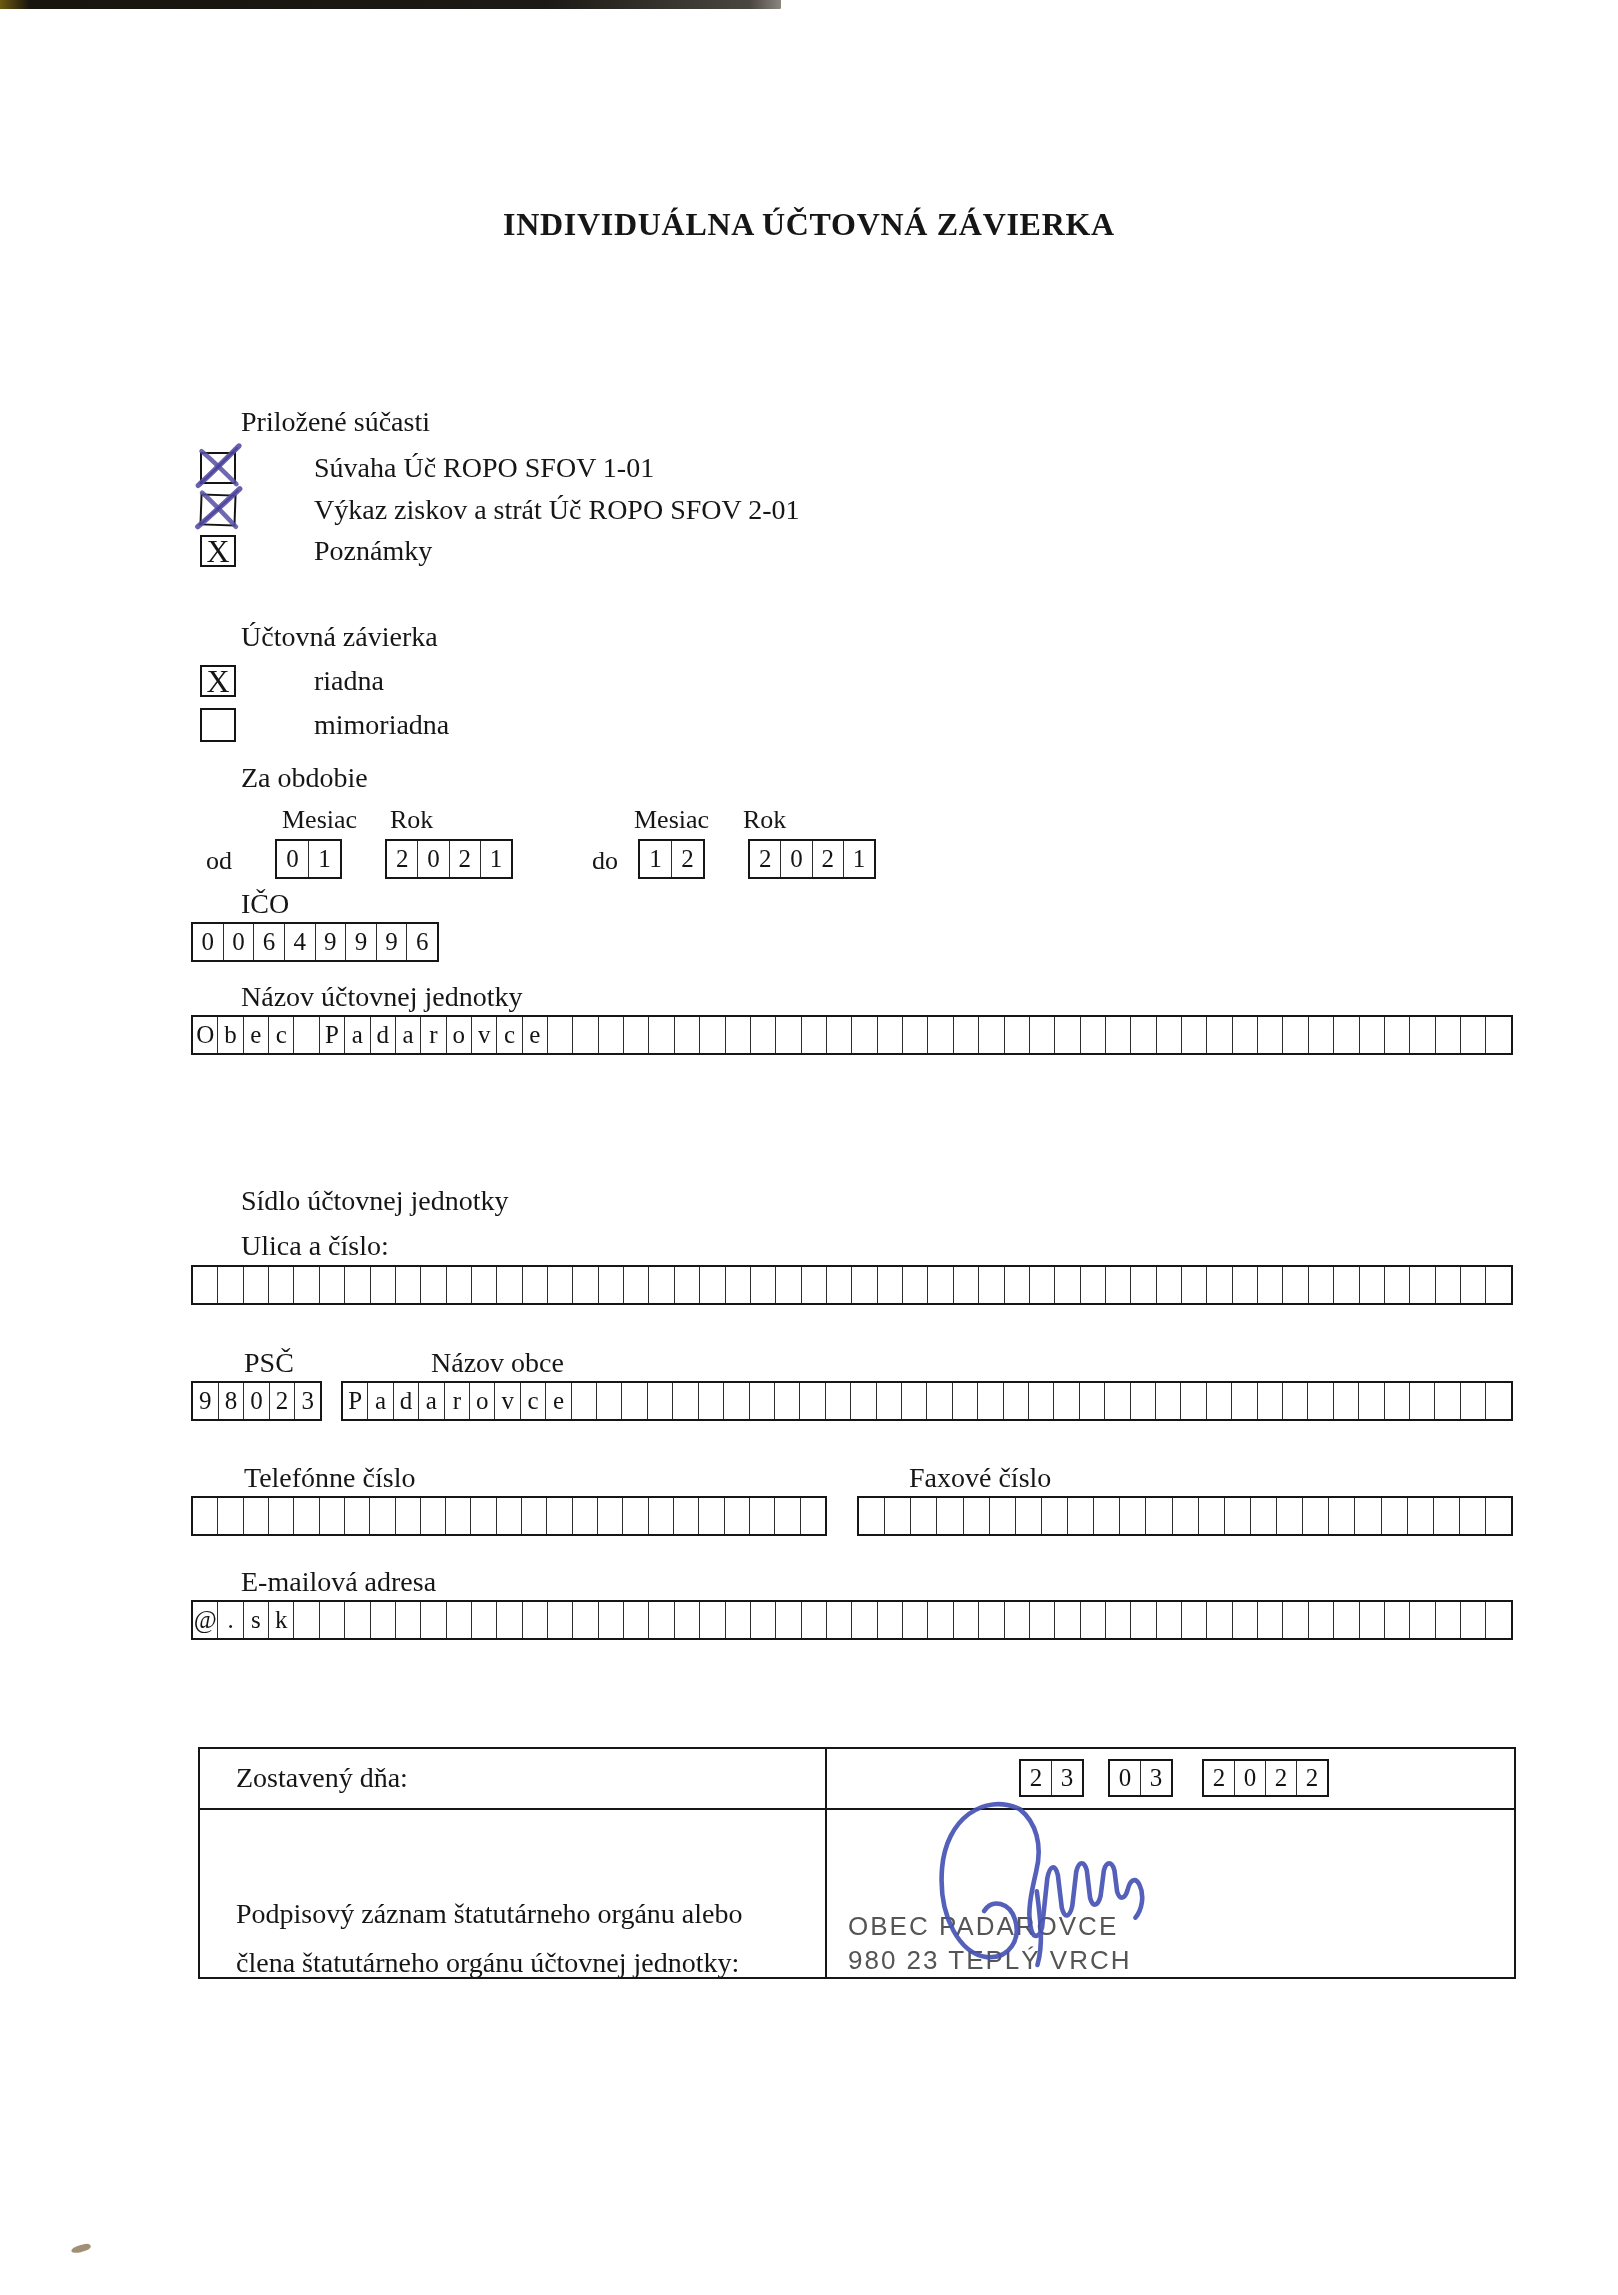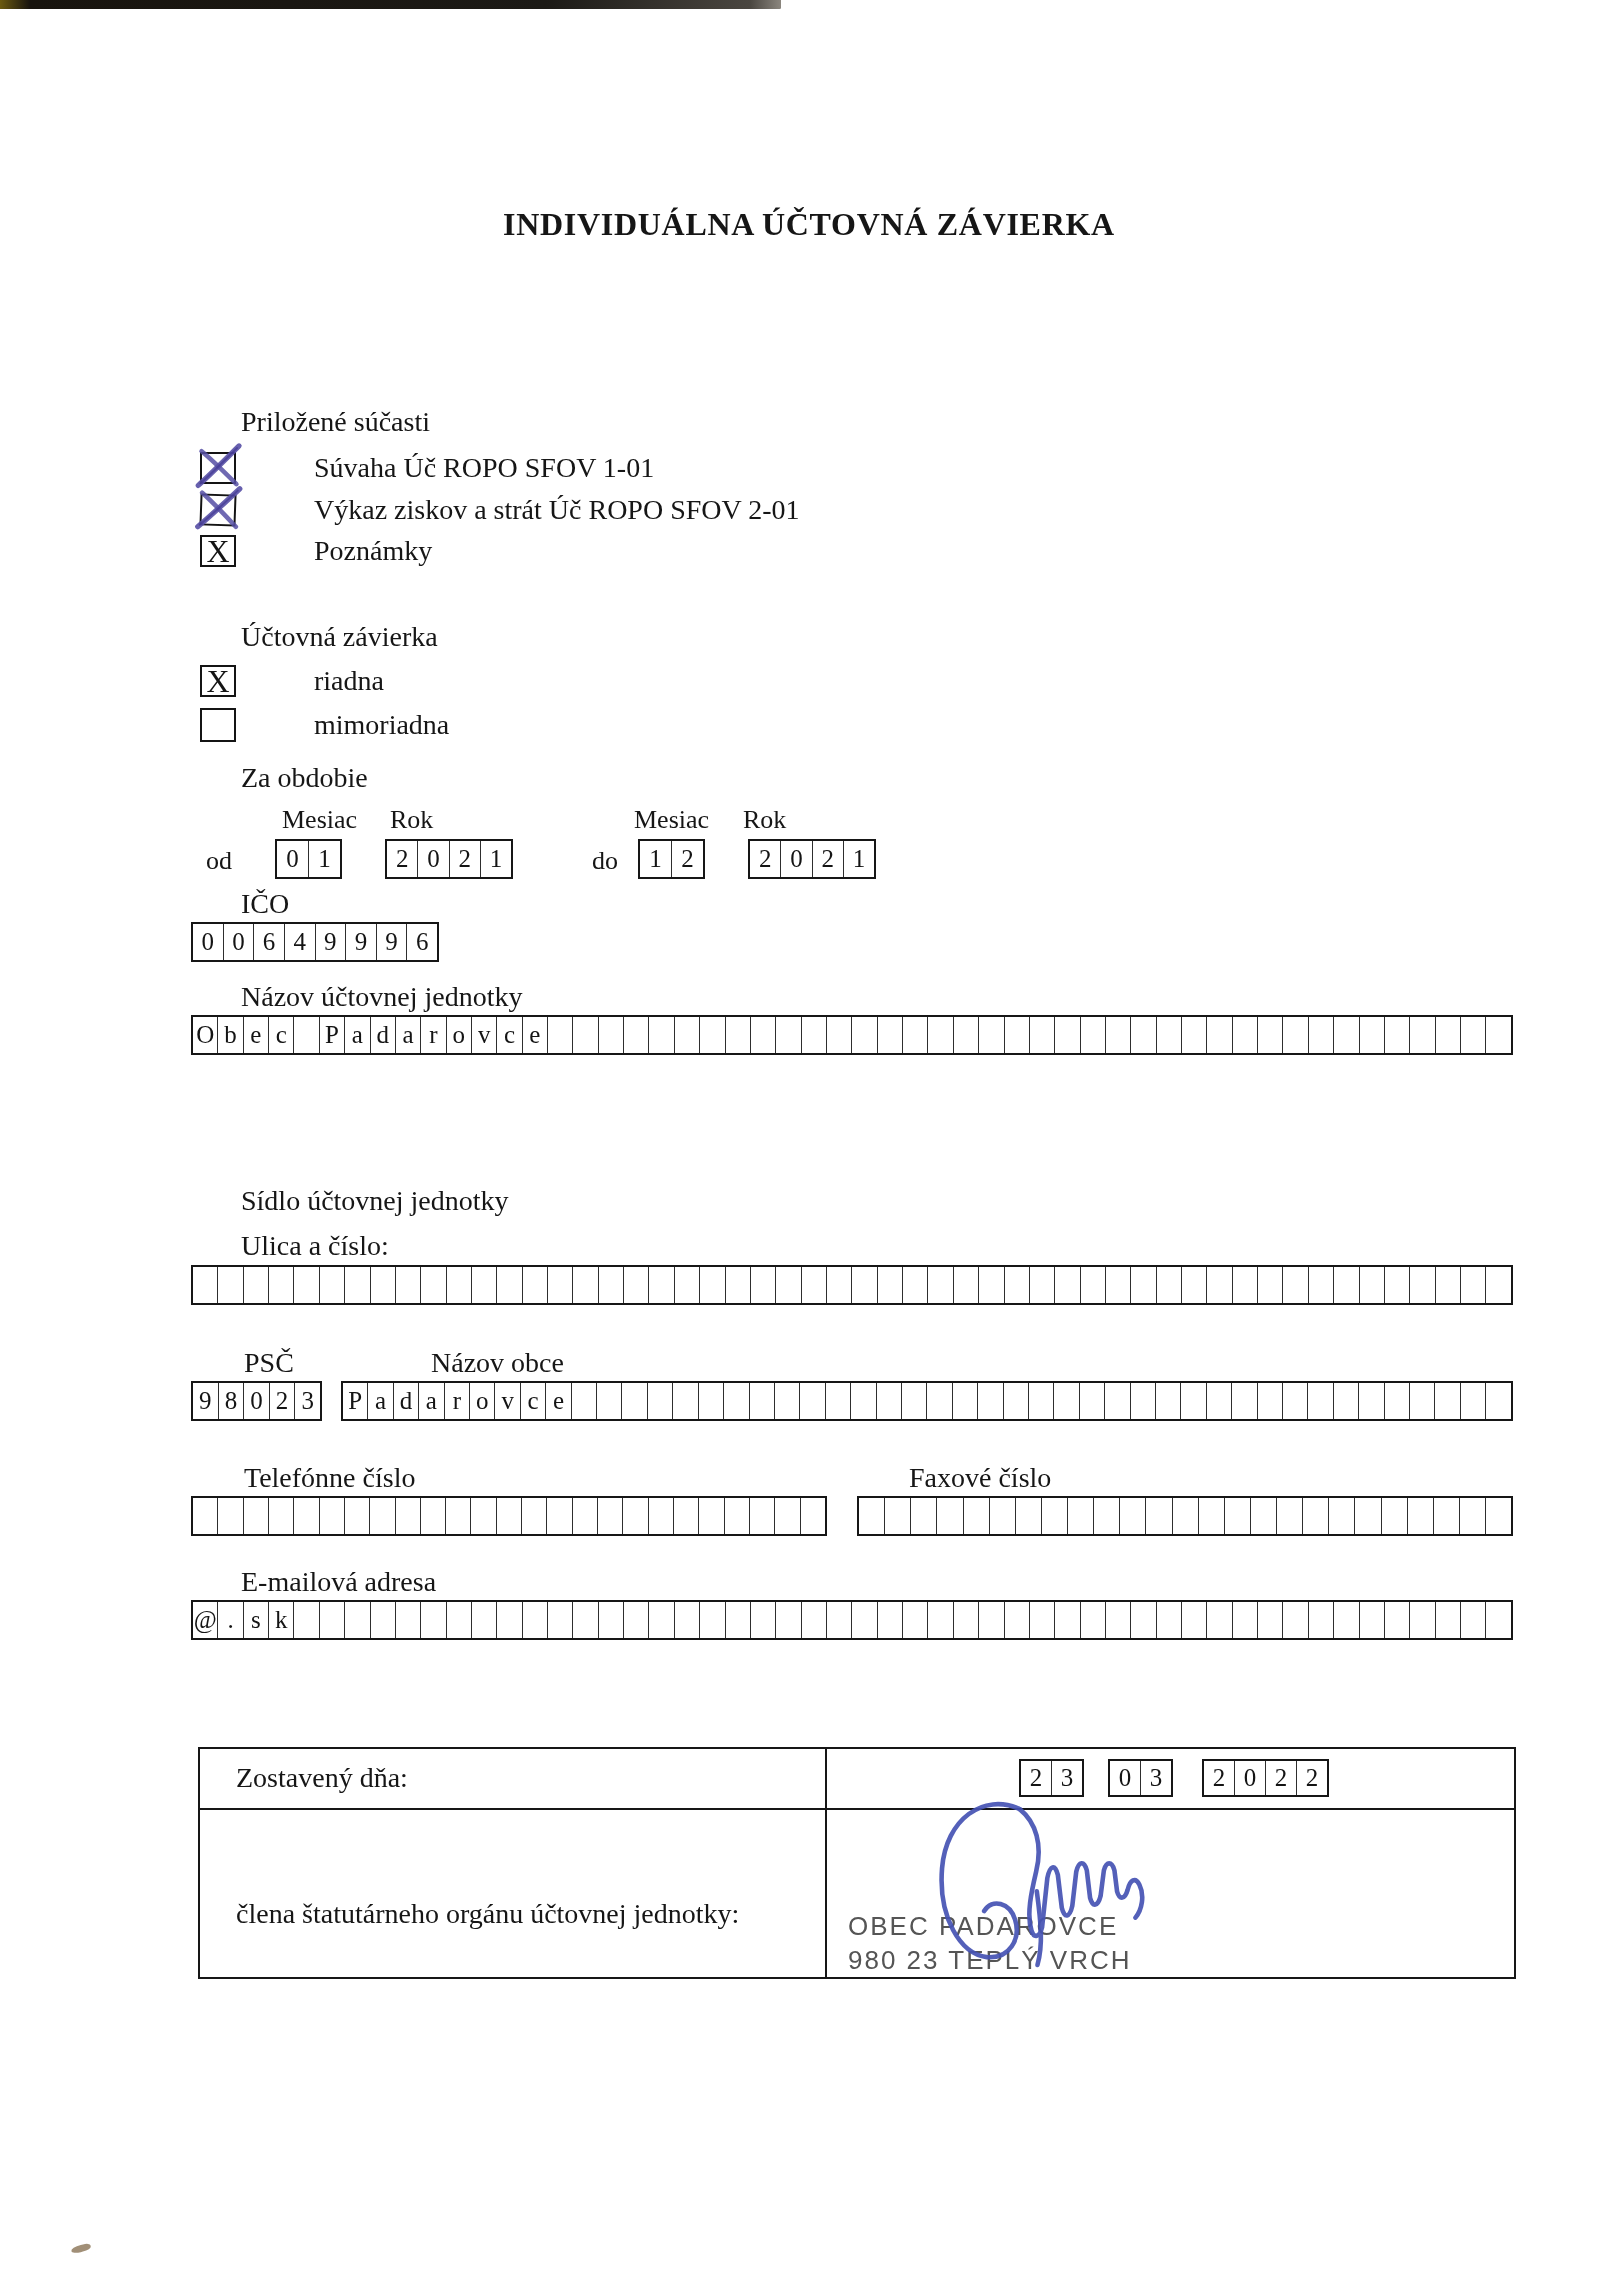--- a/index.html
+++ b/index.html
@@ -483,20 +483,21 @@
               <span class="cell">0</span>
               <span class="cell">2</span>
               <span class="cell">2</span>
             </div>
         </div>
       </div>
     </div>
     <div class="frow2">
       <div class="fcell-l">
         <div class="sign-label">
+          <div>Podpisový záznam štatutárneho orgánu alebo</div>
           <div>člena štatutárneho orgánu účtovnej jednotky:</div>
         </div>
       </div>
       <div class="fcell-r">
         <div class="stamp">
           <div>OBEC PADAROVCE</div>
           <div>980 23 TEPLÝ VRCH</div>
         </div>
       </div>
     </div>

